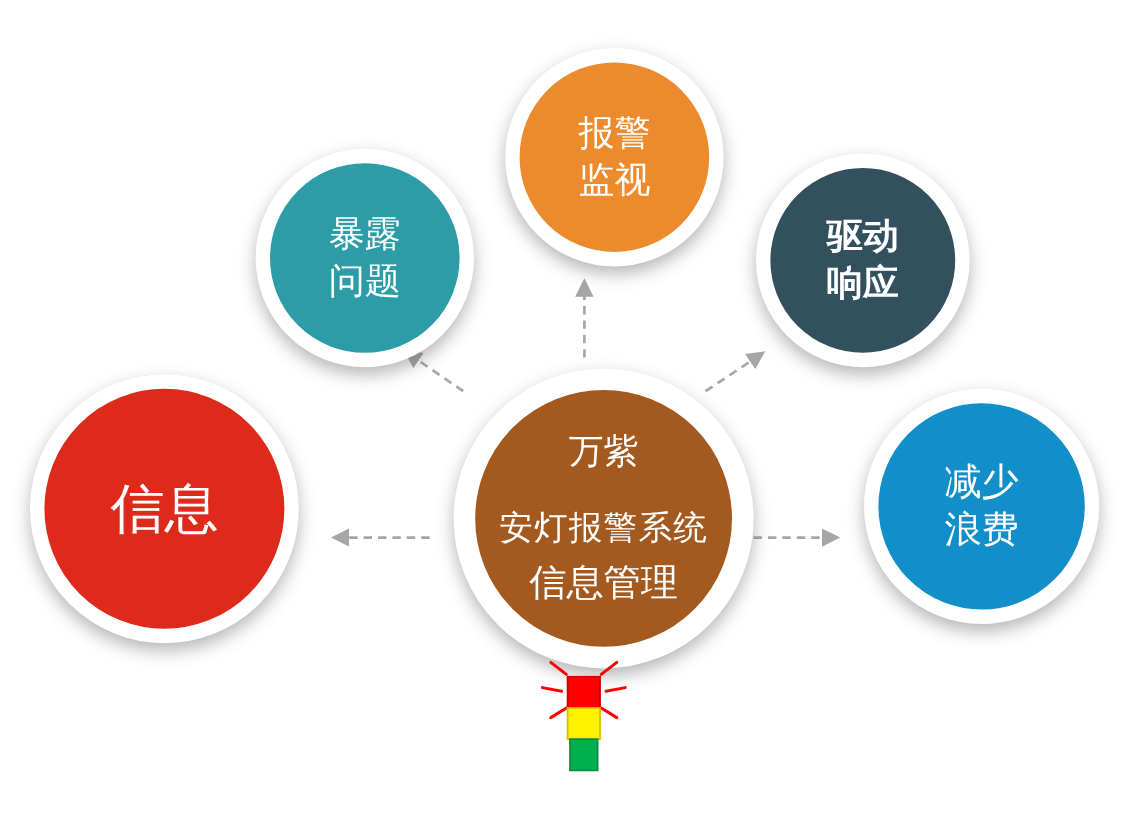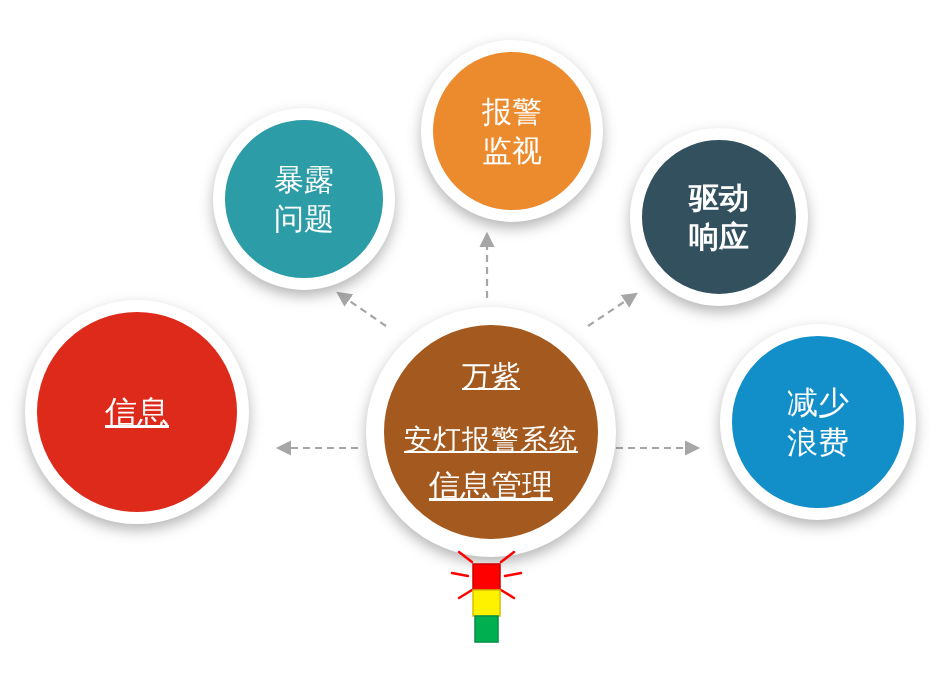--- a/index.html
+++ b/index.html
@@ -19,27 +19,27 @@
     color:#ffffff;
     display:flex;
     flex-direction:column;
     align-items:center;
     justify-content:center;
     text-align:right;
     font-weight:400;
   }
   .bubble .ln { display:block; }
 
-  .c-red    { left:25px;  top:300px; width:224px; height:224px; font-size:32px; line-height:1.32;text-decoration:underline; }
-  .c-teal   { left:213px; top:108px; width:182px; height:182px; font-size:30px; line-height:1.30; }
+  .c-red    { left:25px;  top:312px; width:224px; height:224px; font-size:45px; line-height:1.32; }
+  .c-teal   { left:213px; top:124px; width:182px; height:182px; font-size:30px; line-height:1.30; }
   .c-orange { left:421px; top:40px;  width:182px; height:182px; font-size:30px; line-height:1.30; }
   .c-dark   { left:630px; top:128px; width:178px; height:178px; font-size:30px; line-height:1.30; }
   .c-blue   { left:720px; top:324px; width:196px; height:196px; font-size:31px; line-height:1.30; }
 
-  .c-center { left:366px; top:307px; width:250px; height:250px; border-width:18px;text-decoration:underline; }
+  .c-center { left:378px; top:307px; width:250px; height:250px; border-width:18px; }
   .c-center .t1 { font-size:29px; margin-bottom:24px; }
   .c-center .t2 { font-size:28px; margin-bottom:6px; letter-spacing:1px; }
   .c-center .t3 { font-size:31px; }
 
   .overlay { position:absolute; left:0; top:0; }
 </style>
 </head>
 <body>
 
 <div class="stage">

